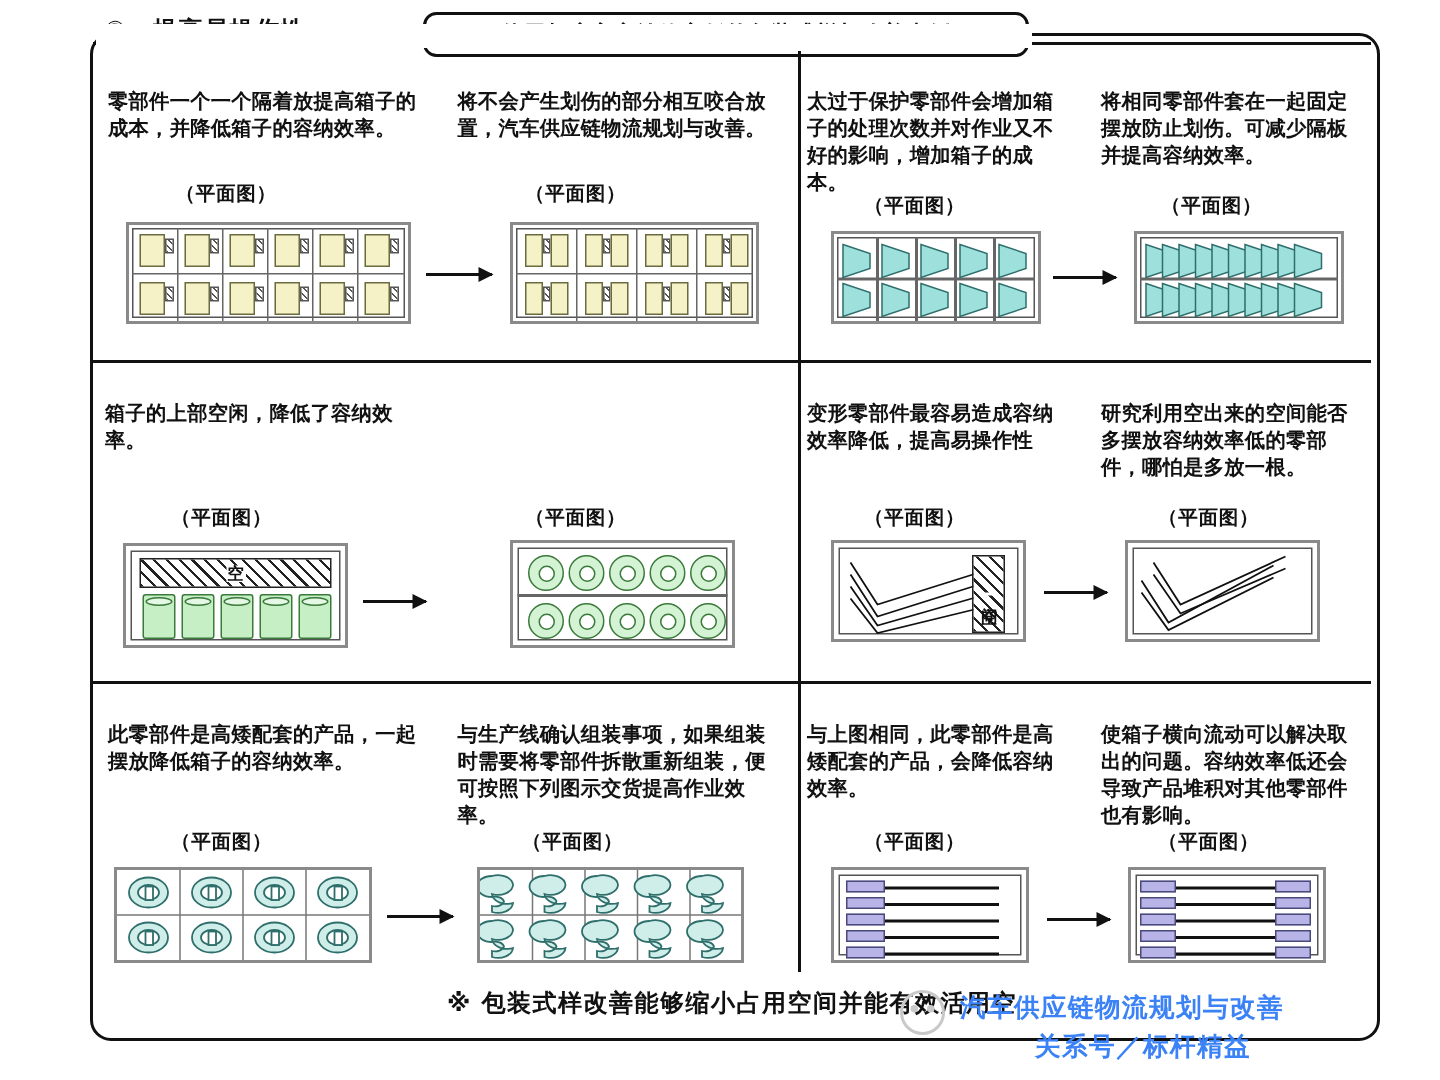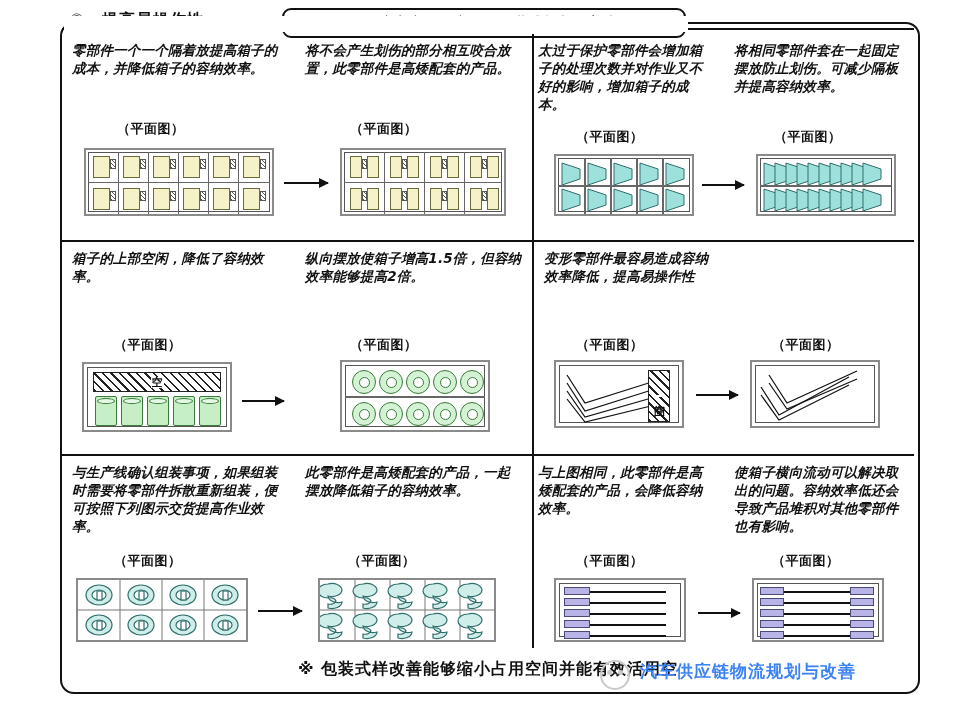--- a/index.html
+++ b/index.html
@@ -36,21 +36,21 @@
   .hsplit.r2{top:420px;}
 
   .panel{position:absolute;box-sizing:border-box;}
   .p-l{left:0;width:470px;}
   .p-r{left:472px;width:380px;}
   .r-1{top:0;height:206px;}
   .r-2{top:208px;height:212px;}
   .r-3{top:422px;height:192px;}
 
   
-  .txtrow{position:absolute;top:6px;left:0;right:0;display:flex;font-style:italic;}
+  .txtrow{position:absolute;top:24px;left:0;right:0;display:flex;}
   .txtcell{box-sizing:border-box;font-size:13.5px;font-weight:bold;line-height:1.33;
            letter-spacing:.2px;padding:2px 4px;}
   .p-l .txtcell{width:50%;}
   .p-r .txtcell{width:50%;}
   .p-l .txtcell:first-child{padding-left:10px;padding-right:12px;}
   .p-l .txtcell:last-child{padding-left:8px;padding-right:8px;}
   .p-r .txtcell:first-child{padding-right:8px;}
   .p-r .txtcell:last-child{padding-left:10px;padding-right:6px;}
 
   
@@ -130,21 +130,21 @@
   <div class="frame-mask2"></div>
 
   <div class="grid">
     <div class="vsplit"></div>
     <div class="hsplit r1"></div>
     <div class="hsplit r2"></div>
 
     <div class="panel p-l r-1">
       <div class="txtrow">
         <div class="txtcell">零部件一个一个隔着放提高箱子的成本，并降低箱子的容纳效率。</div>
-        <div class="txtcell">将不会产生划伤的部分相互咬合放置，此零部件是高矮配套的产品。</div>
+        <div class="txtcell">将不会产生划伤的部分相互咬合放置，汽车供应链物流规划与改善。</div>
       </div>
       <div class="cap" style="left:55px;top:86px;">（平面图）</div>
       <div class="cap" style="left:288px;top:86px;">（平面图）</div>
 
       <div class="boxo" style="left:22px;top:114px;width:190px;height:68px;">
         <div class="boxi" style="left:2px;top:2px;right:2px;bottom:2px;width:auto;height:auto;"></div>
         <div class="divider" style="left:2px;top:32px;width:182px;height:1px;"></div>
         <div class="divider" style="left:32px;top:2px;width:1px;height:62px;"></div>
         <div class="divider" style="left:62px;top:2px;width:1px;height:62px;"></div>
         <div class="divider" style="left:92px;top:2px;width:1px;height:62px;"></div>
@@ -278,21 +278,20 @@
                 <path d="M101 29 L119 35 L119 45 L101 51 Z"></path>
             </g>
           </svg>
         </div>
       </div>
     </div>
 
     <div class="panel p-l r-2">
       <div class="txtrow">
         <div class="txtcell">箱子的上部空闲，降低了容纳效率。</div>
-        <div class="txtcell">纵向摆放使箱子增高1.5倍，但容纳效率能够提高2倍。</div>
       </div>
       <div class="cap" style="left:52px;top:94px;">（平面图）</div>
       <div class="cap" style="left:288px;top:94px;">（平面图）</div>
 
       <div class="boxo" style="left:20px;top:120px;width:150px;height:70px;">
         <div class="boxi" style="left:3px;top:3px;right:3px;bottom:3px;width:auto;height:auto;"></div>
         <div class="hatchbar" style="left:9px;top:8px;width:128px;height:20px;">
           <span>空</span>
         </div>
         <div class="cyl" style="left:11px;top:32px;width:22px;height:30px;"></div>
@@ -316,20 +315,21 @@
         <div class="ring" style="left:37px;top:40px;width:24px;height:24px;"></div>
         <div class="ring" style="left:64px;top:40px;width:24px;height:24px;"></div>
         <div class="ring" style="left:91px;top:40px;width:24px;height:24px;"></div>
         <div class="ring" style="left:118px;top:40px;width:24px;height:24px;"></div>
       </div>
     </div>
 
     <div class="panel p-r r-2">
       <div class="txtrow">
         <div class="txtcell">变形零部件最容易造成容纳效率降低，提高易操作性</div>
+        <div class="txtcell">研究利用空出来的空间能否多摆放容纳效率低的零部件，哪怕是多放一根。</div>
       </div>
       <div class="cap" style="left:42px;top:94px;">（平面图）</div>
       <div class="cap" style="left:238px;top:94px;">（平面图）</div>
 
       <div class="boxo" style="left:20px;top:118px;width:130px;height:68px;">
         <div class="boxi" style="left:3px;top:3px;right:3px;bottom:3px;width:auto;height:auto;"></div>
         <svg width="124" height="62" viewBox="0 0 124 62" style="position:absolute;left:3px;top:3px;">
           <g fill="none" stroke="#111" stroke-width="1.2">
             <path d="M8 10 L26 38 L96 16"></path>
               <path d="M8 18 L26 46 L96 24"></path>
@@ -352,22 +352,22 @@
               <path d="M6 30 L24 55 L94 20"></path>
             <path d="M14 10 L32 38 L102 6"></path>
               <path d="M14 18 L32 44 L102 14"></path>
           </g>
         </svg>
       </div>
     </div>
 
     <div class="panel p-l r-3">
       <div class="txtrow">
+        <div class="txtcell">此零部件是高矮配套的产品，一起摆放降低箱子的容纳效率。</div>
         <div class="txtcell">与生产线确认组装事项，如果组装时需要将零部件拆散重新组装，便可按照下列图示交货提高作业效率。</div>
-        <div class="txtcell">此零部件是高矮配套的产品，一起摆放降低箱子的容纳效率。</div>
       </div>
       <div class="cap" style="left:52px;top:96px;">（平面图）</div>
       <div class="cap" style="left:286px;top:96px;">（平面图）</div>
 
       <div class="boxo" style="left:14px;top:122px;width:172px;height:64px;">
         <svg width="168" height="60" viewBox="0 0 168 60" style="position:absolute;left:0;top:0;">
           <g stroke="#777" stroke-width="1" fill="none">
             <line x1="0" y1="30" x2="168" y2="30"></line>
             <line x1="42" y1="0" x2="42" y2="60"></line>
             <line x1="84" y1="0" x2="84" y2="60"></line>
@@ -467,14 +467,15 @@
       </div>
     </div>
   </div>
 
   <div class="footer">
     <span>※ 包装式样改善能够缩小占用空间并能有效活用空</span>
   </div>
 
   <div class="wm-logo"></div>
   <div class="wm wm1">汽车供应链物流规划与改善</div>
+  <div class="wm wm2">关系号／标杆精益</div>
 
 </div>
 
 </body></html>

